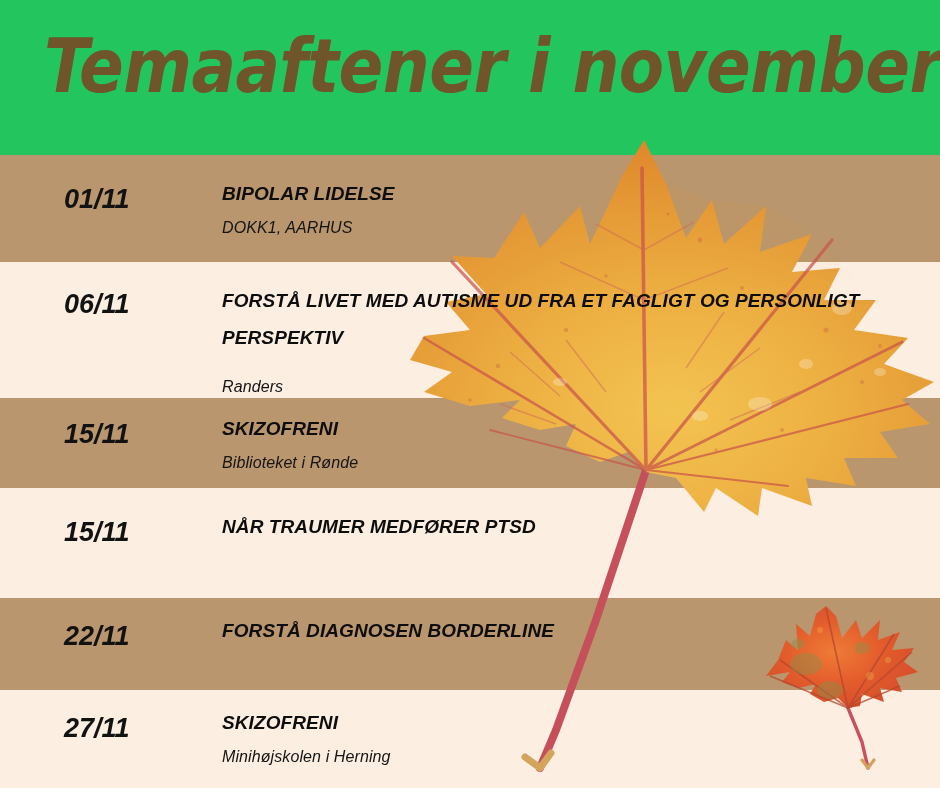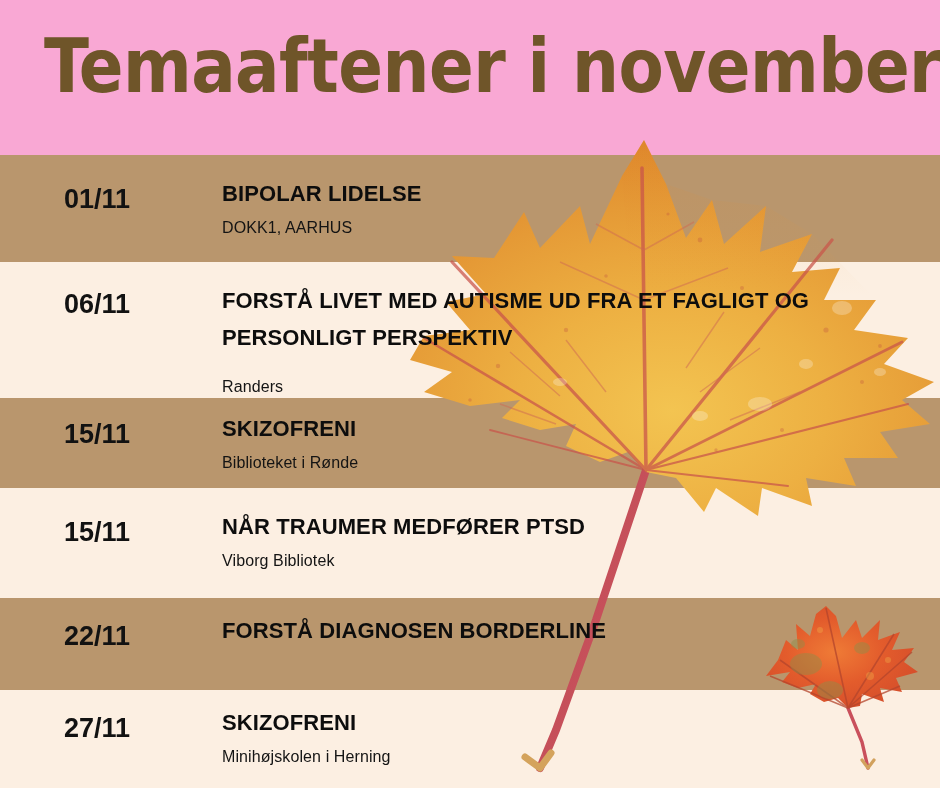--- a/index.html
+++ b/index.html
@@ -8,21 +8,22 @@
     background: #ffffff;
   }
   body {
     font-family: "Liberation Sans", sans-serif;
   }
   #poster {
     position: relative;
     width: 940px;
     height: 788px;
     overflow: hidden;
-    background: #f9a8d4;
+    background: #22c55e;
+    font-style: italic;
   }
 
   
   .title-area {
     position: absolute;
     left: 0;
     top: 0;
     width: 940px;
     height: 155px;
     z-index: 5;
@@ -82,21 +83,21 @@
     white-space: nowrap;
   }
   .row-body {
     position: absolute;
     left: 222px;
     width: 700px;
   }
   .row-title {
     font-family: "Liberation Sans", sans-serif;
     font-weight: 700;
-    font-size: 22px;
+    font-size: 19px;
     line-height: 34px;
     letter-spacing: 0.1px;
     color: #0d0d0d;
     white-space: nowrap;
   }
   .row-title.two-line { white-space: normal; width: 640px; }
   .row-venue {
     font-family: "Liberation Sans", sans-serif;
     font-weight: 400;
     font-size: 16px;
@@ -280,21 +281,20 @@
     <div class="row-body" style="top:14px;">
       <div class="row-title">SKIZOFRENI</div>
       <div class="row-venue">Biblioteket i Rønde</div>
     </div>
   </div>
 
   <div class="row-text" style="top:488px; height:110px;">
     <div class="row-date" style="top:28px;">15/11</div>
     <div class="row-body" style="top:22px;">
       <div class="row-title">NÅR TRAUMER MEDFØRER PTSD</div>
-      <div class="row-venue">Viborg Bibliotek</div>
     </div>
   </div>
 
   <div class="row-text" style="top:598px; height:92px;">
     <div class="row-date" style="top:22px;">22/11</div>
     <div class="row-body" style="top:16px;">
       <div class="row-title">FORSTÅ DIAGNOSEN BORDERLINE</div>
     </div>
   </div>
 

